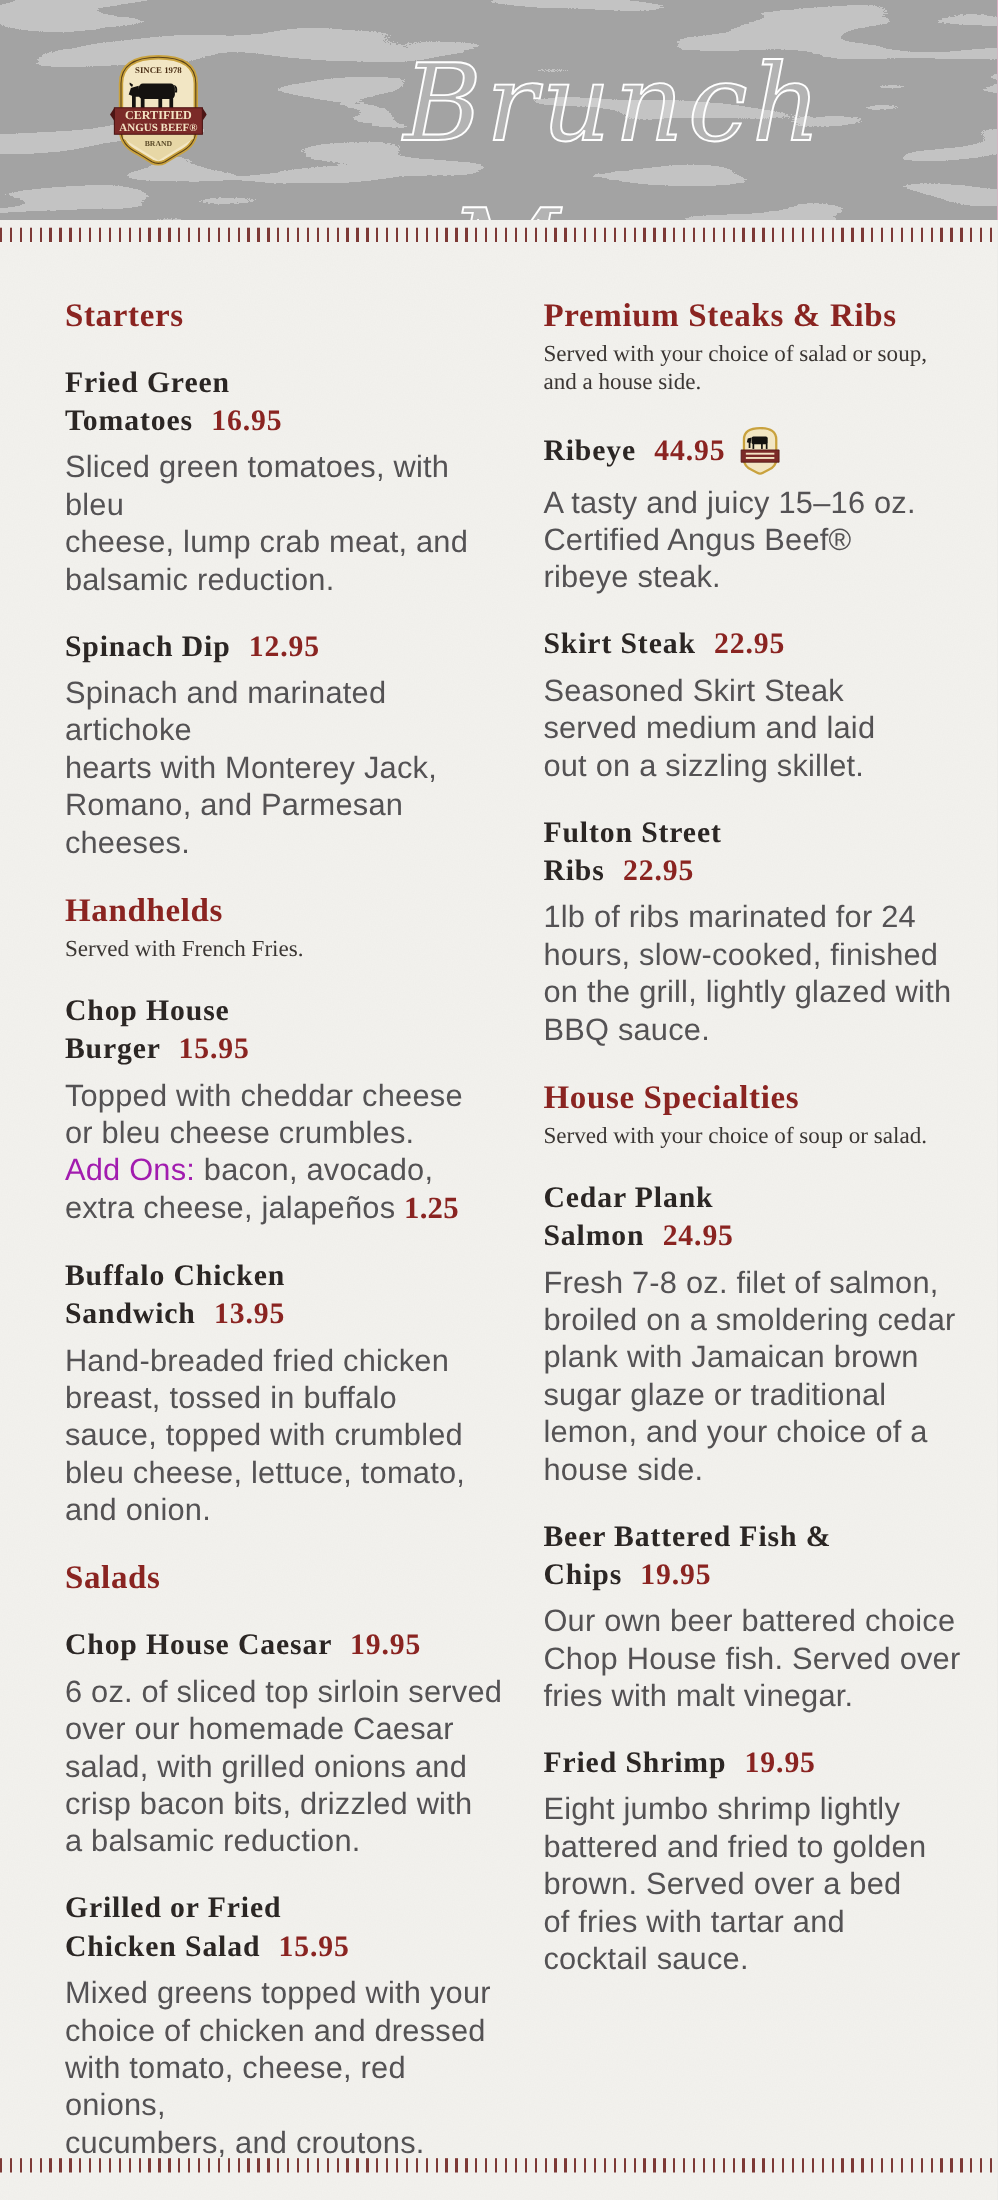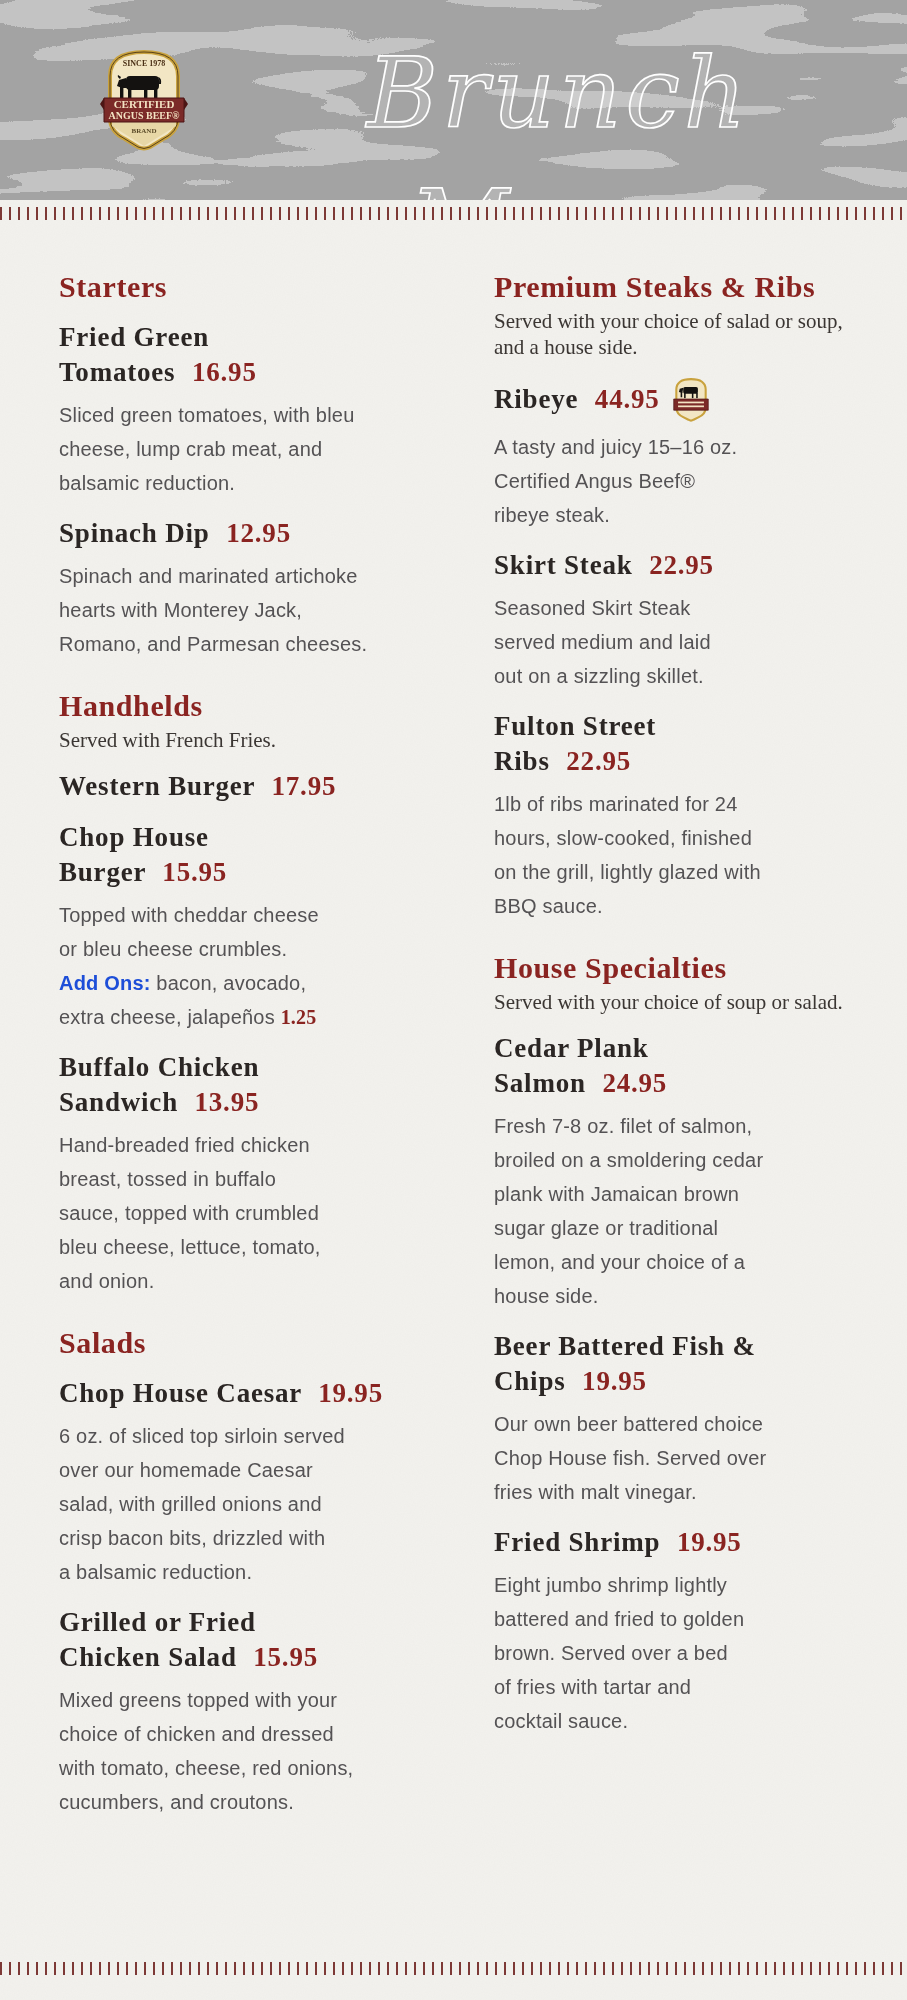--- a/index.html
+++ b/index.html
@@ -27,30 +27,30 @@
   .cols{position:absolute;left:16px;top:220px;width:824px;box-sizing:border-box;
         padding:50px 27px 0 43px;display:flex;gap:33px;z-index:1;}
   .col{width:402px;flex:0 0 402px;}
   h2.sec{
     margin:28px 0 0;font-size:30px;line-height:34px;font-weight:700;
     color:#8a2421;letter-spacing:0.6px;
   }
   section:first-child h2.sec{margin-top:0;}
   p.sub{margin:4px 0 0;font-size:21px;line-height:26px;color:#3b3633;white-space:pre-line;}
   h3.item{
-    margin:16px 0 0;font-size:27px;line-height:35px;font-weight:700;color:#2b2624;letter-spacing:0.8px;
+    margin:26px 0 0;font-size:27px;line-height:35px;font-weight:700;color:#2b2624;letter-spacing:0.8px;
   }
   h3.item .nm{white-space:pre-line;}
   h3.item .price{color:#8a2421;margin-left:9px;white-space:nowrap;}
   p.desc{
     margin:8px 0 0;font-family:"Liberation Sans","DejaVu Sans",sans-serif;
-    font-size:20px;line-height:34px;color:#545254;white-space:pre-line;letter-spacing:0.2px;
+    font-size:28px;line-height:34px;color:#545254;white-space:pre-line;letter-spacing:0.2px;
   }
   p.desc.cont{margin-top:0;}
-  .addon-label{font-weight:700;color:#1d4ed8;}
+  .addon-label{font-weight:400;color:#a21caf;}
   .addon-text{white-space:pre-line;}
   .addon-price{font-family:"Liberation Serif","DejaVu Serif",serif;font-weight:700;color:#8a2421;}
   p.sides{
     margin:8px 0 0;font-size:20px;line-height:27px;font-weight:700;color:#2f2a26;
     white-space:pre-line;letter-spacing:0.4px;
   }
   .cab-badge{display:inline-block;width:38px;height:46px;vertical-align:-14px;margin-left:12px;}
 </style>
 </head>
 <body>
@@ -127,21 +127,20 @@
 hearts with Monterey Jack,
 Romano, and Parmesan cheeses.</p>
         </div>
       </section>
 
       <section>
         <h2 class="sec">Handhelds</h2>
         <p class="sub">Served with French Fries.</p>
 
         <div>
-          <h3 class="item"><span class="nm">Western Burger</span> <span class="price">17.95</span></h3>
         </div>
 
         <div>
           <h3 class="item"><span class="nm">Chop House
 Burger</span> <span class="price">15.95</span></h3>
           <p class="desc">Topped with cheddar cheese
 or bleu cheese crumbles.</p>
           <p class="desc cont"><span class="addon-label">Add Ons:</span> <span class="addon-text">bacon, avocado,
 extra cheese, jalapeños</span> <span class="addon-price">1.25</span></p>
         </div>

